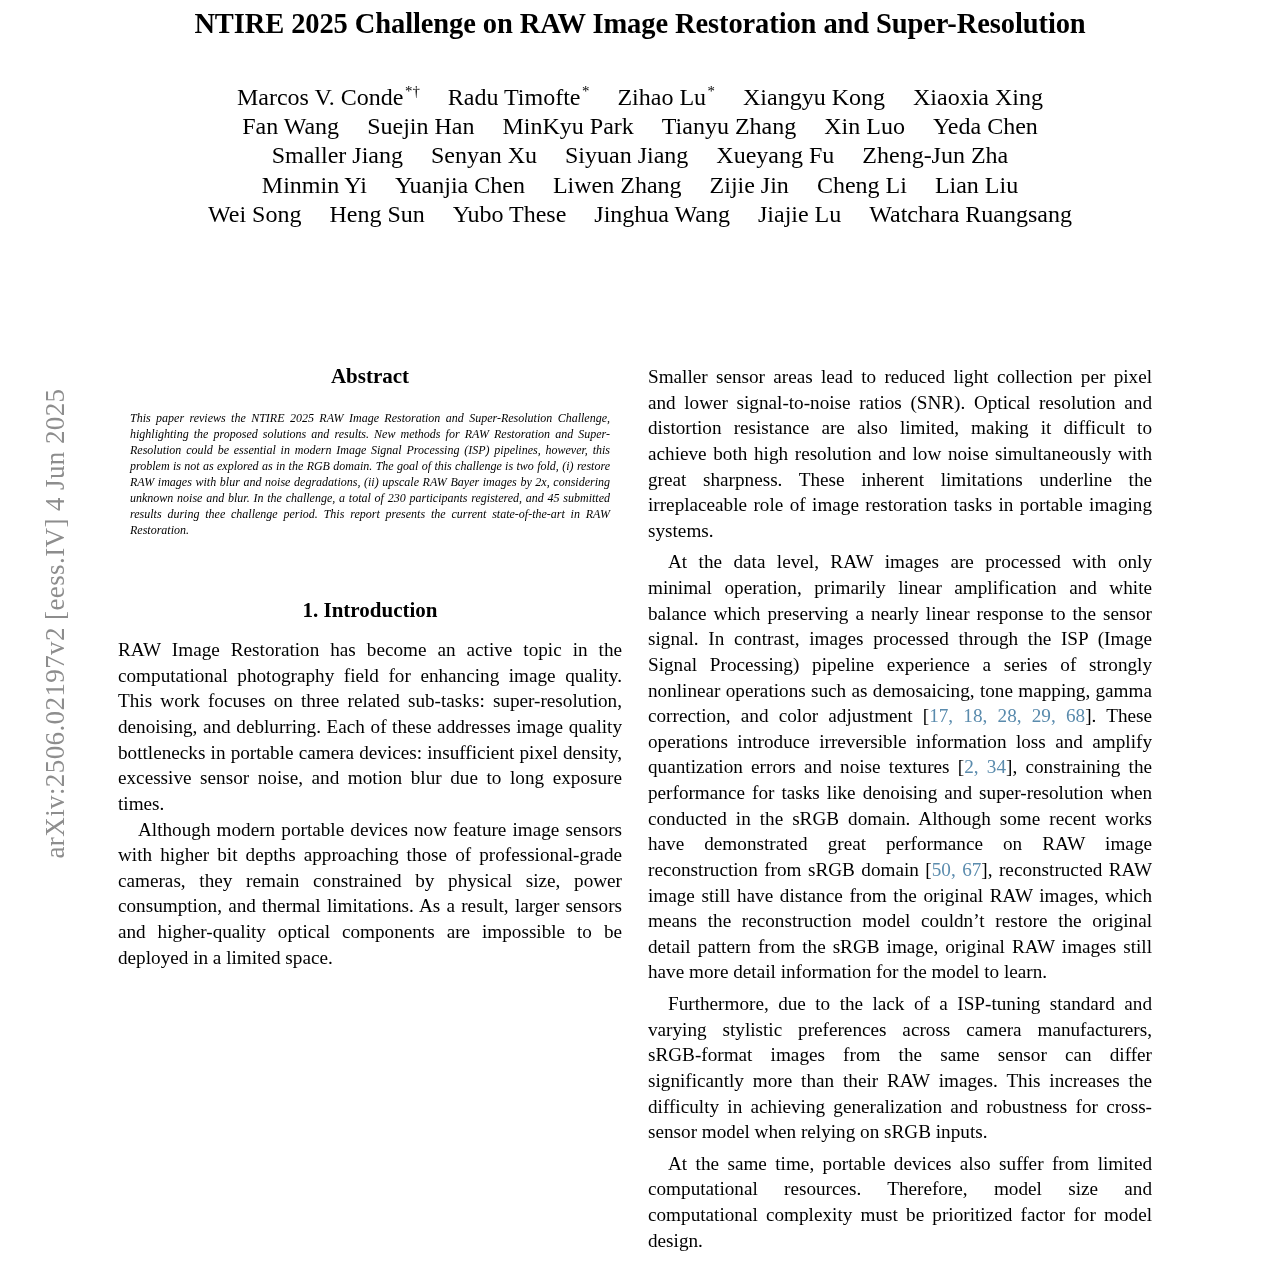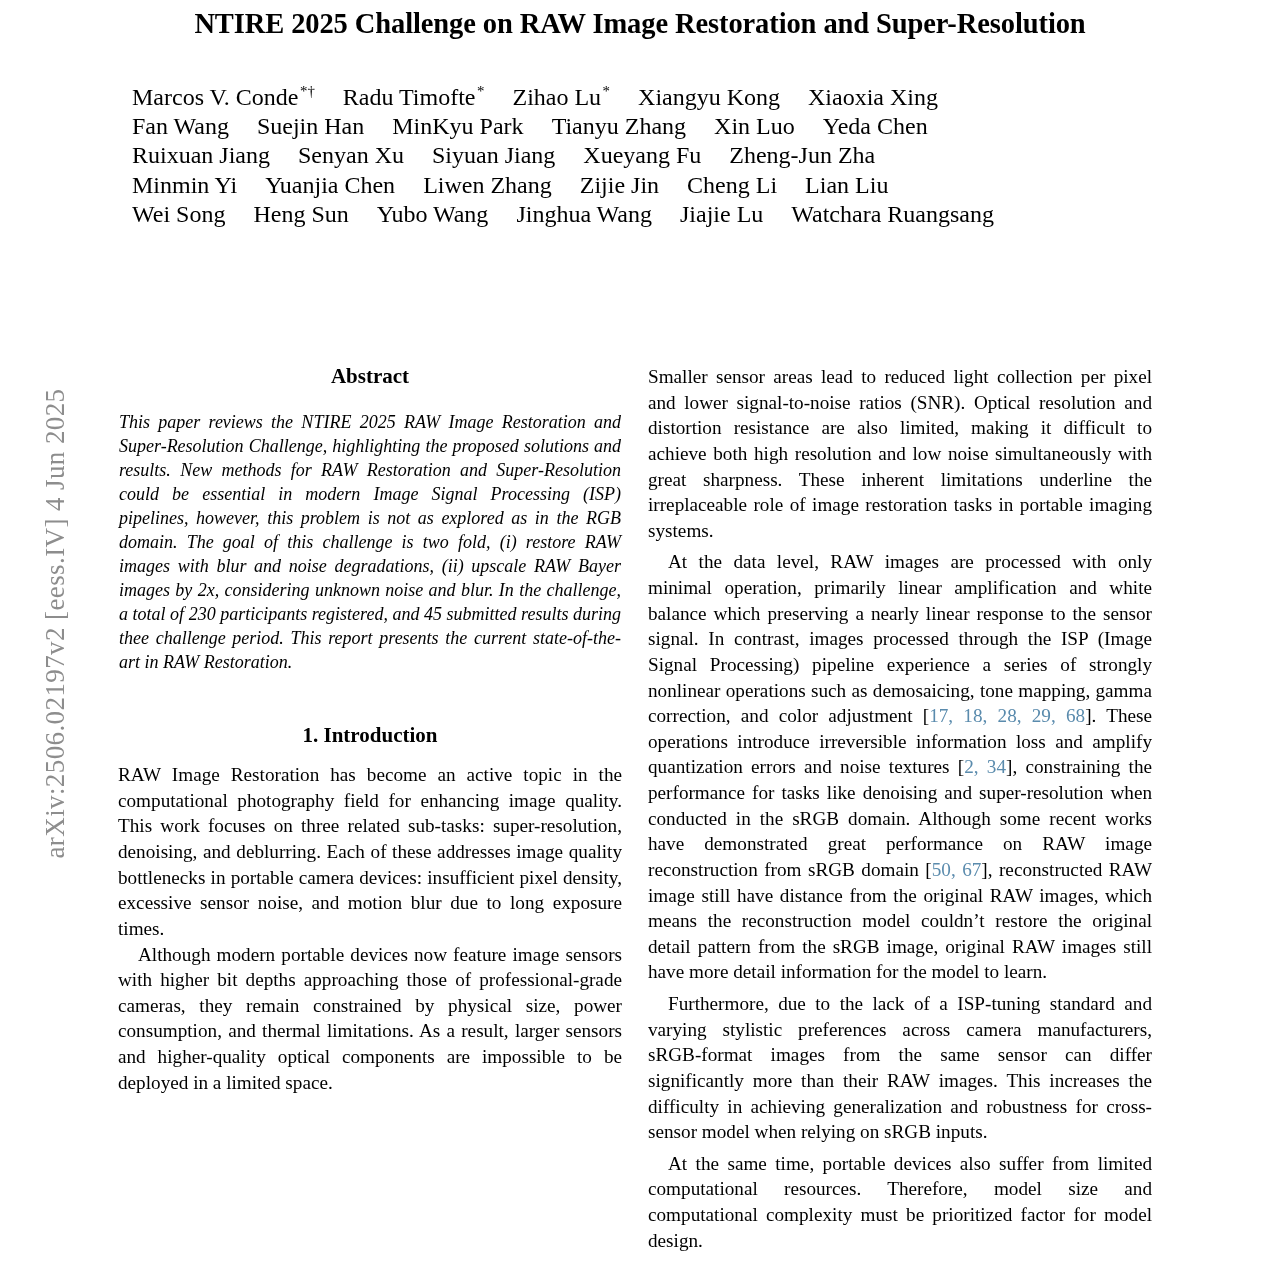--- a/index.html
+++ b/index.html
@@ -56,20 +56,21 @@
     font-weight: bold;
     line-height: 1.15;
     margin: 0;
     padding-top: 4px;
     letter-spacing: -0.1px;
   }
 
   
   #authors {
     margin-top: 42px;
+    text-align: center;
     font-size: 24px;
     line-height: 1.22;
   }
   #authors .arow {
     display: block;
     white-space: nowrap;
   }
   #authors .auth {
     display: inline-block;
     padding: 0 14px;
@@ -107,22 +108,22 @@
   p.body {
     margin: 0;
     font-size: 19.2px;
     line-height: 1.335;
     text-align: justify;
     text-justify: inter-word;
     hyphens: manual;
   }
   p.body.indent { text-indent: 20px; }
   p.abstract {
-    margin: 1px;
-    font-size: 18px;
+    margin: 12px;
+    font-size: 12px;
     line-height: 1.335;
     font-style: italic;
     text-align: justify;
   }
 
   .gap-sec { height: 48px; }
   .gap-par { height: 6px; }
 
   .cite { color: #5a8bad; }
 </style>
@@ -133,23 +134,23 @@
   <div class="vtext">arXiv:2506.02197v2  [eess.IV]  4 Jun 2025</div>
 </div>
 
 <div id="page">
 
   <h1 id="paper-title">NTIRE 2025 Challenge on RAW Image Restoration and Super-Resolution</h1>
 
   <div id="authors">
       <span class="arow"><span class="auth">Marcos V. Conde<sup>*†</sup></span><span class="auth">Radu Timofte<sup>*</sup></span><span class="auth">Zihao Lu<sup>*</sup></span><span class="auth">Xiangyu Kong</span><span class="auth">Xiaoxia Xing</span></span>
       <span class="arow"><span class="auth">Fan Wang</span><span class="auth">Suejin Han</span><span class="auth">MinKyu Park</span><span class="auth">Tianyu Zhang</span><span class="auth">Xin Luo</span><span class="auth">Yeda Chen</span></span>
-      <span class="arow"><span class="auth">Ruixuan Jiang</span><span class="auth">Senyan Xu</span><span class="auth">Siyuan Jiang</span><span class="auth">Xueyang Fu</span><span class="auth">Zheng-Jun Zha</span></span>
+      <span class="arow"><span class="auth">Smaller Jiang</span><span class="auth">Senyan Xu</span><span class="auth">Siyuan Jiang</span><span class="auth">Xueyang Fu</span><span class="auth">Zheng-Jun Zha</span></span>
       <span class="arow"><span class="auth">Minmin Yi</span><span class="auth">Yuanjia Chen</span><span class="auth">Liwen Zhang</span><span class="auth">Zijie Jin</span><span class="auth">Cheng Li</span><span class="auth">Lian Liu</span></span>
-      <span class="arow"><span class="auth">Wei Song</span><span class="auth">Heng Sun</span><span class="auth">Yubo Wang</span><span class="auth">Jinghua Wang</span><span class="auth">Jiajie Lu</span><span class="auth">Watchara Ruangsang</span></span>
+      <span class="arow"><span class="auth">Wei Song</span><span class="auth">Heng Sun</span><span class="auth">Yubo These</span><span class="auth">Jinghua Wang</span><span class="auth">Jiajie Lu</span><span class="auth">Watchara Ruangsang</span></span>
     </div>
 
   <div id="columns">
 
     <div class="col">
 
       <div class="h2 centered">Abstract</div>
 
       <p class="abstract">This paper reviews the NTIRE 2025 RAW Image Restoration and Super-Resolution Challenge, highlighting the proposed solutions and results. New methods for RAW Restoration and Super-Resolution could be essential in modern Image Signal Processing (ISP) pipelines, however, this problem is not as explored as in the RGB domain. The goal of this challenge is two fold, (i) restore RAW images with blur and noise degradations, (ii) upscale RAW Bayer images by 2x, considering unknown noise and blur. In the challenge, a total of 230 participants registered, and 45 submitted results during thee challenge period. This report presents the current state-of-the-art in RAW Restoration.</p>
 

